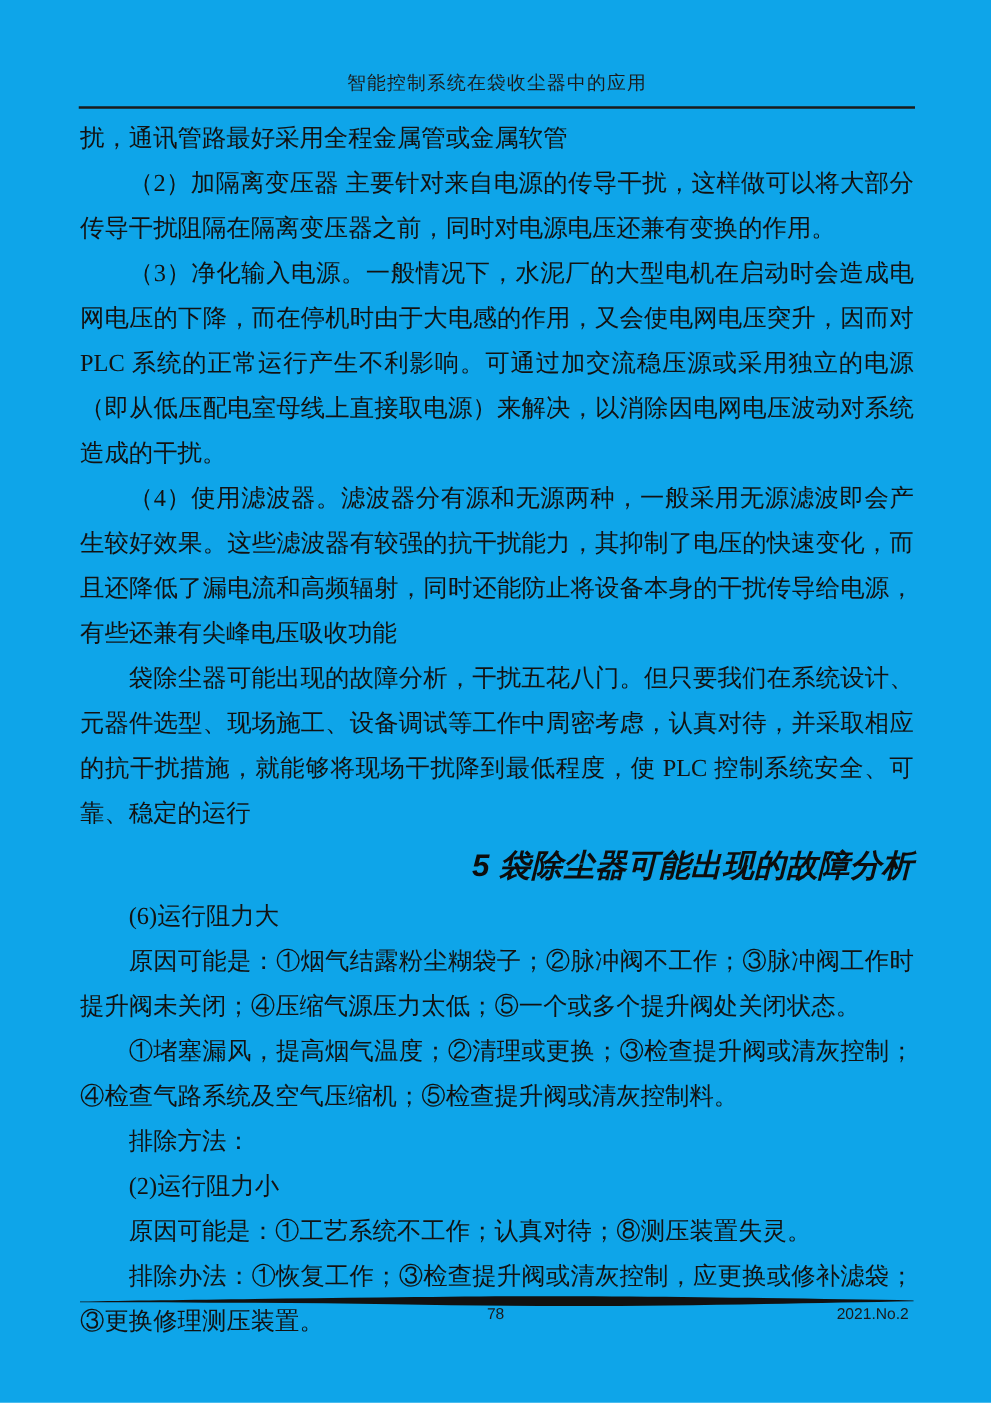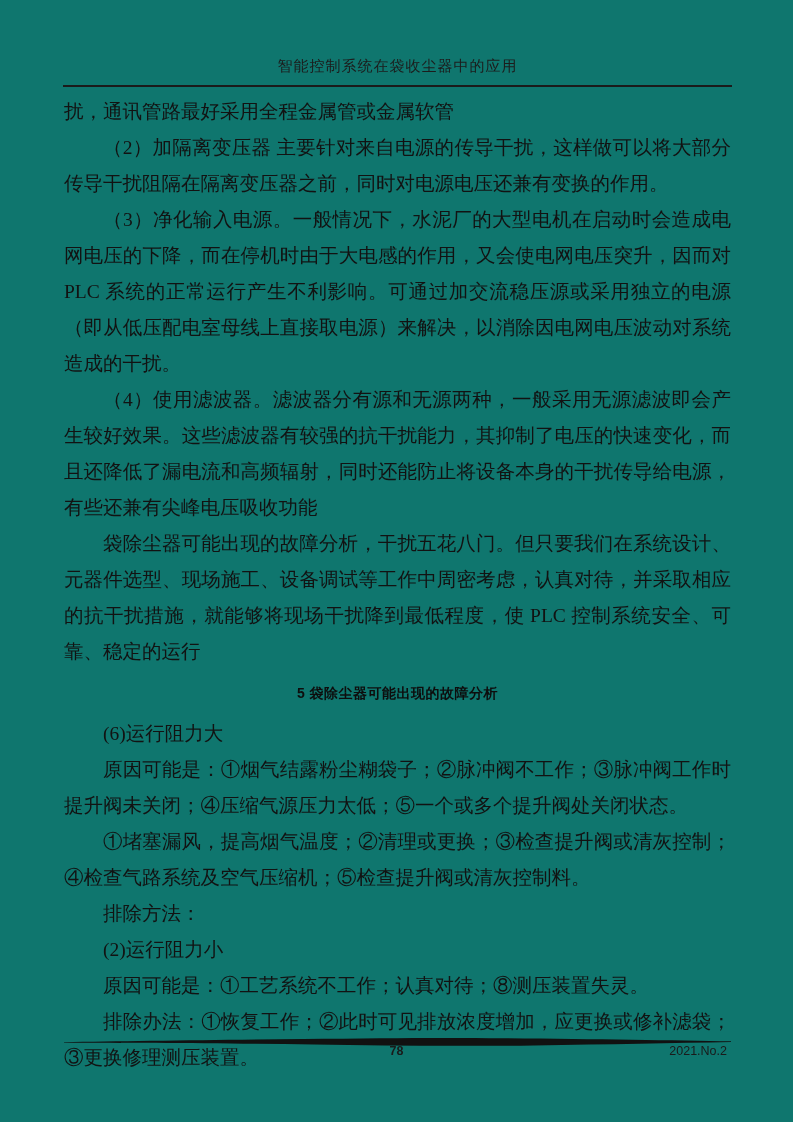--- a/index.html
+++ b/index.html
@@ -4,21 +4,21 @@
 <style>
   html, body { margin: 0; padding: 0; }
   body {
     width: 793px; height: 1122px;
     background: #ffffff;
     position: relative;
     font-family: "Liberation Serif", "DejaVu Serif", serif;
     color: #161616;
     overflow: hidden;
   }
-  .page { position: absolute; inset: 0; background: #0f766e; padding-left: 16px; }
+  .page { position: absolute; inset: 0; background: #0ea5e9; padding-left: 16px; }
 
   .running-title {
     position: absolute; top: 57px; left: 64px; width: 667px;
     text-align: center; font-size: 15px; letter-spacing: 1px;
     color: #1c1c1c;
   }
   .head-rule {
     position: absolute; top: 85px; left: 63px; width: 669px;
     border-top: 2px solid #1b1b1b; height: 0;
   }
@@ -29,33 +29,34 @@
     text-align: justify;
     color: #121212;
   }
   .para { margin: 0; }
   .para.indent { text-indent: 2em; }
 
   .section-heading {
     margin: 0;
     font-family: "Liberation Sans", "DejaVu Sans", sans-serif;
     font-weight: 700;
-    font-size: 14px; line-height: 46px;
-    text-align: center; letter-spacing: 0.5px;
+    font-size: 25px; line-height: 46px;
+    text-align: right; letter-spacing: 0.5px;
     color: #0d0d0d;
+    font-style: italic;
   }
 
   .footer-line {
     position: absolute; top: 1033px; left: 64px; width: 667px; height: 10px;
   }
   .footer-page {
     position: absolute; top: 1044px; left: 0; width: 793px;
     text-align: center;
     font-family: "Liberation Sans", "DejaVu Sans", sans-serif;
-    font-size: 12.5px; color: #1a1a1a; font-weight: bold;
+    font-size: 12.5px; color: #1a1a1a;
   }
   .footer-issue {
     position: absolute; top: 1044px; right: 66px;
     font-family: "Liberation Sans", "DejaVu Sans", sans-serif;
     font-size: 12.5px; color: #1a1a1a;
   }
 </style>
 </head>
 <body>
 
@@ -73,21 +74,21 @@
     <p class="para indent">袋除尘器可能出现的故障分析，干扰五花八门。但只要我们在系统设计、元器件选型、现场施工、设备调试等工作中周密考虑，认真对待，并采取相应的抗干扰措施，就能够将现场干扰降到最低程度，使 PLC 控制系统安全、可靠、稳定的运行</p>
 
     <h2 class="section-heading">5 袋除尘器可能出现的故障分析</h2>
 
     <p class="para indent">(6)运行阻力大</p>
     <p class="para indent">原因可能是：①烟气结露粉尘糊袋子；②脉冲阀不工作；③脉冲阀工作时提升阀未关闭；④压缩气源压力太低；⑤一个或多个提升阀处关闭状态。</p>
     <p class="para indent">①堵塞漏风，提高烟气温度；②清理或更换；③检查提升阀或清灰控制；④检查气路系统及空气压缩机；⑤检查提升阀或清灰控制料。</p>
     <p class="para indent">排除方法：</p>
     <p class="para indent">(2)运行阻力小</p>
     <p class="para indent">原因可能是：①工艺系统不工作；认真对待；⑧测压装置失灵。</p>
-    <p class="para indent">排除办法：①恢复工作；②此时可见排放浓度增加，应更换或修补滤袋；③更换修理测压装置。</p>
+    <p class="para indent">排除办法：①恢复工作；③检查提升阀或清灰控制，应更换或修补滤袋；③更换修理测压装置。</p>
   </div>
 
   <div class="footer-line">
     <svg width="667" height="10" viewBox="0 0 667 10" xmlns="http://www.w3.org/2000/svg">
       <path fill="#111111" d="M0,5.2
            C60,4.2 150,3.0 240,2.0
            C320,1.0 380,0.6 440,1.2
            C530,2.0 610,3.4 667,4.3
            L667,5.0
            C610,6.0 545,7.4 470,8.4

